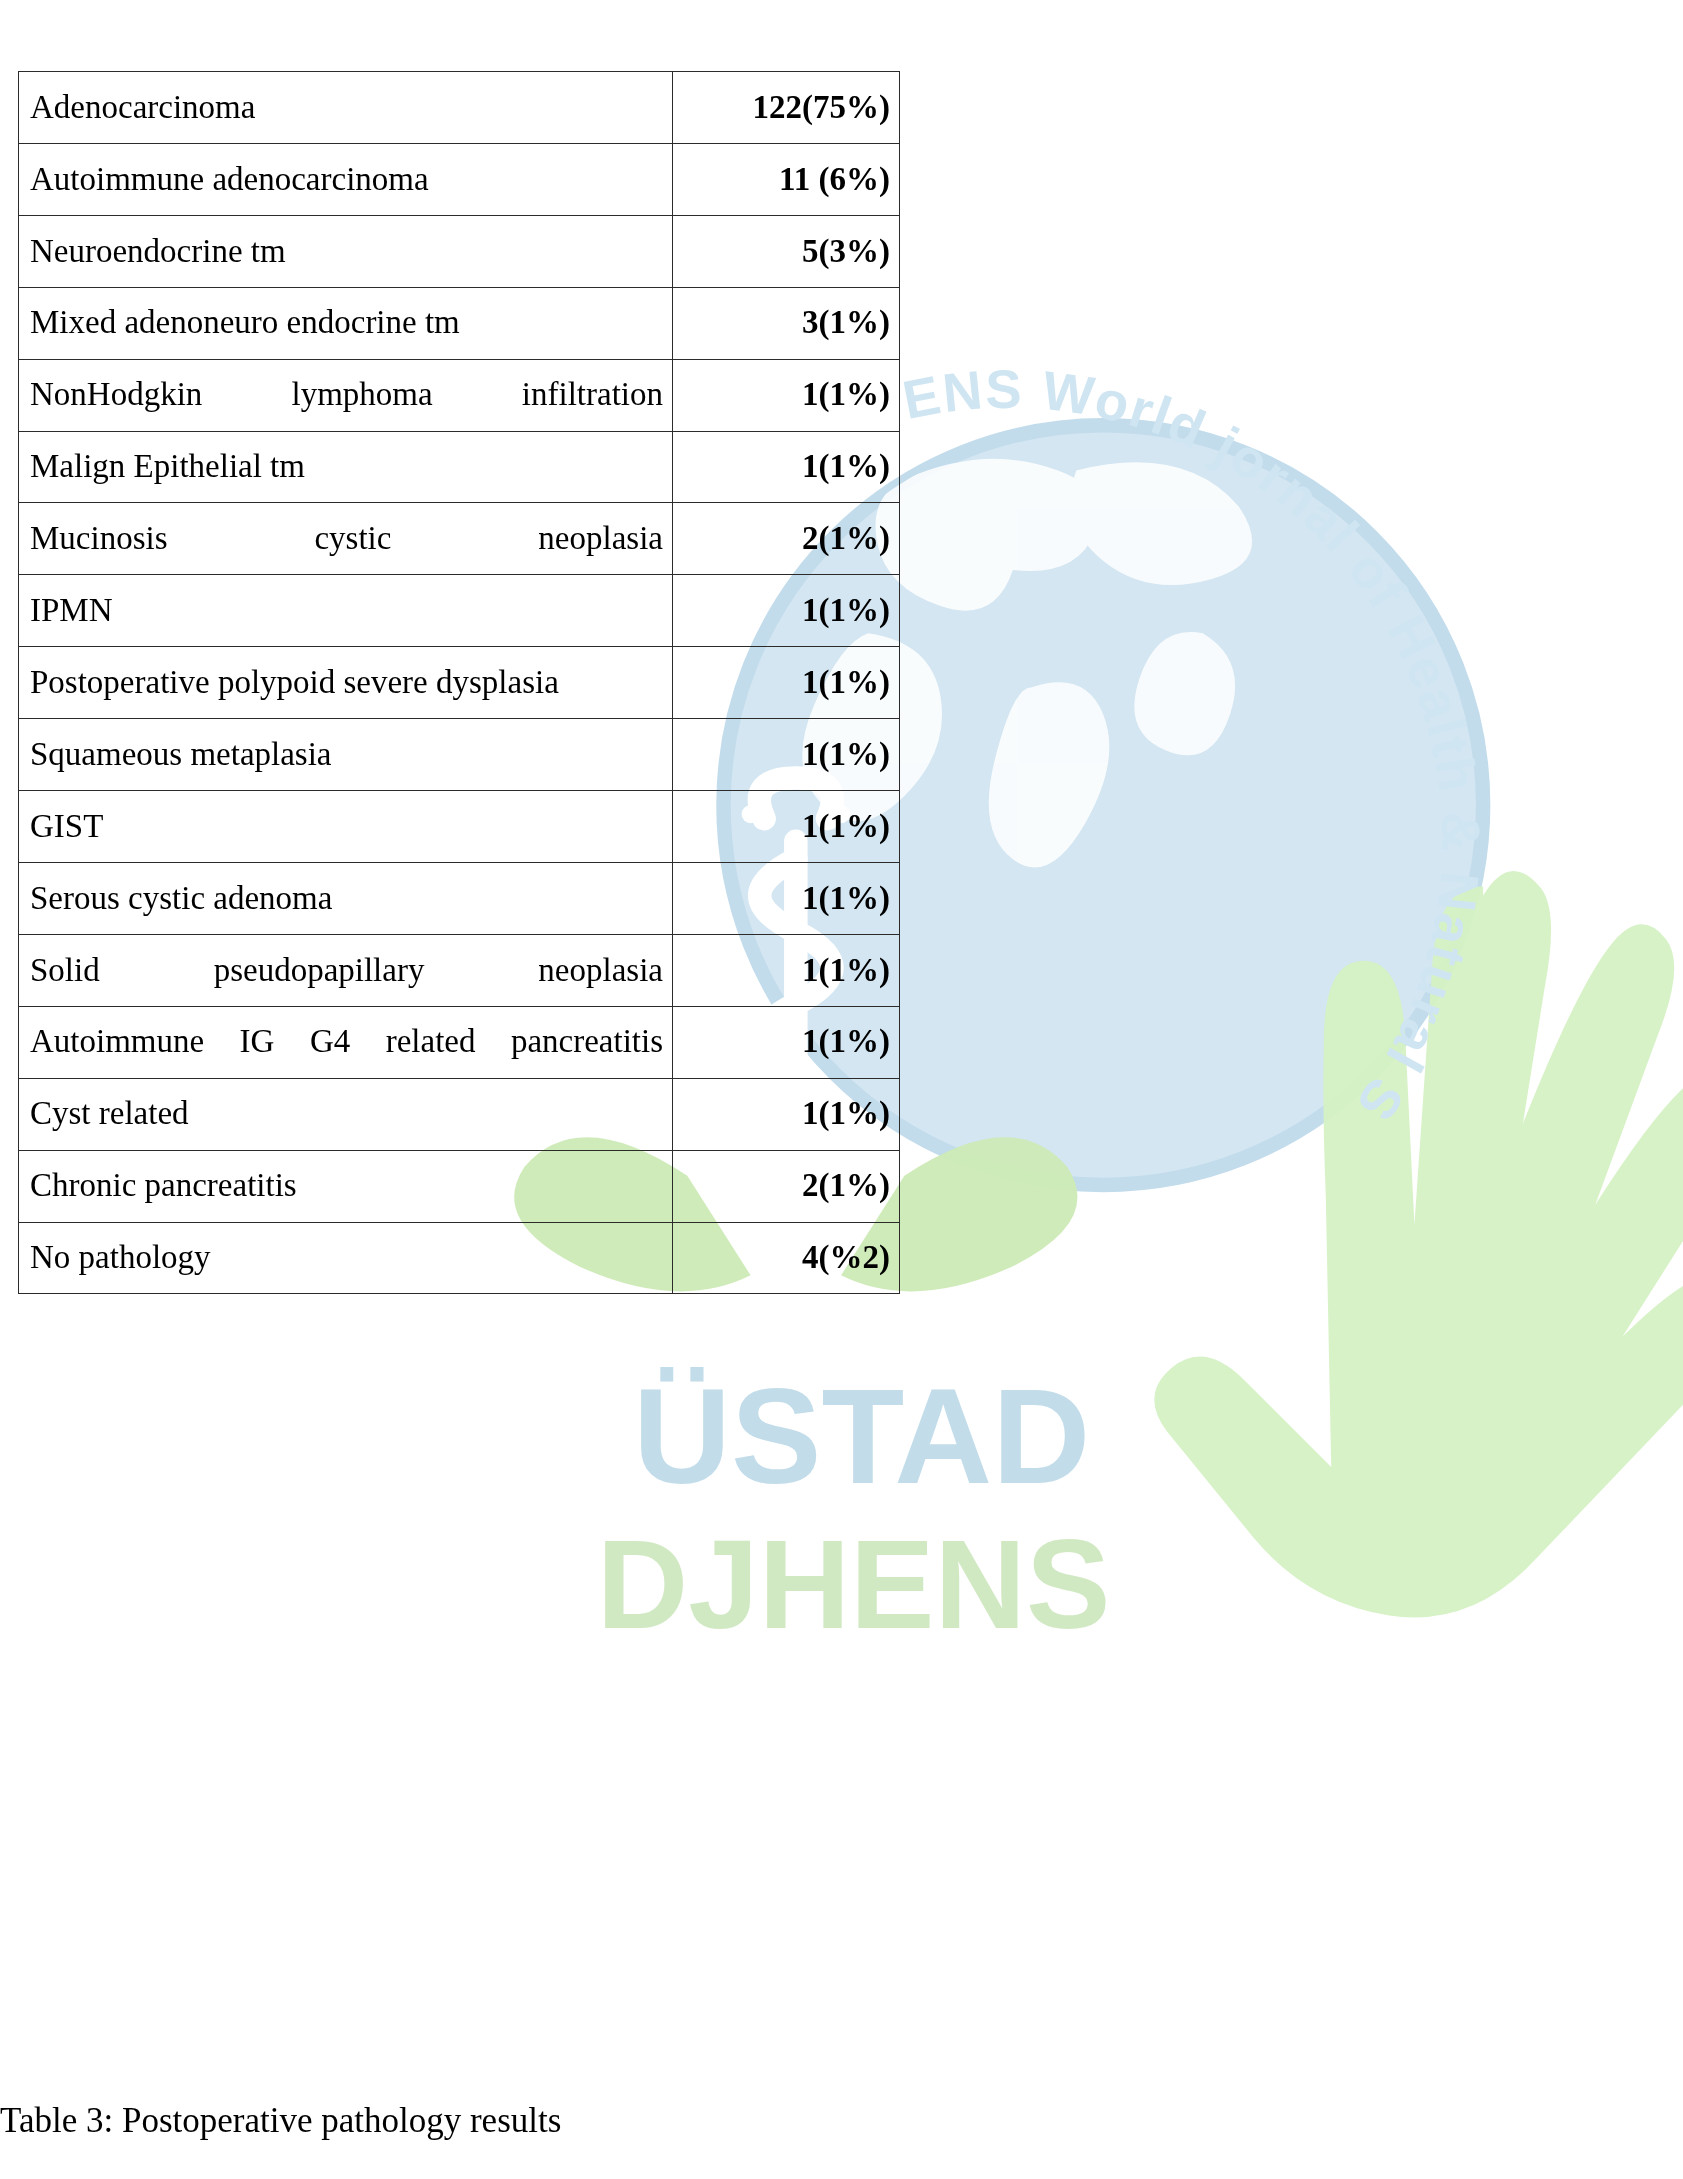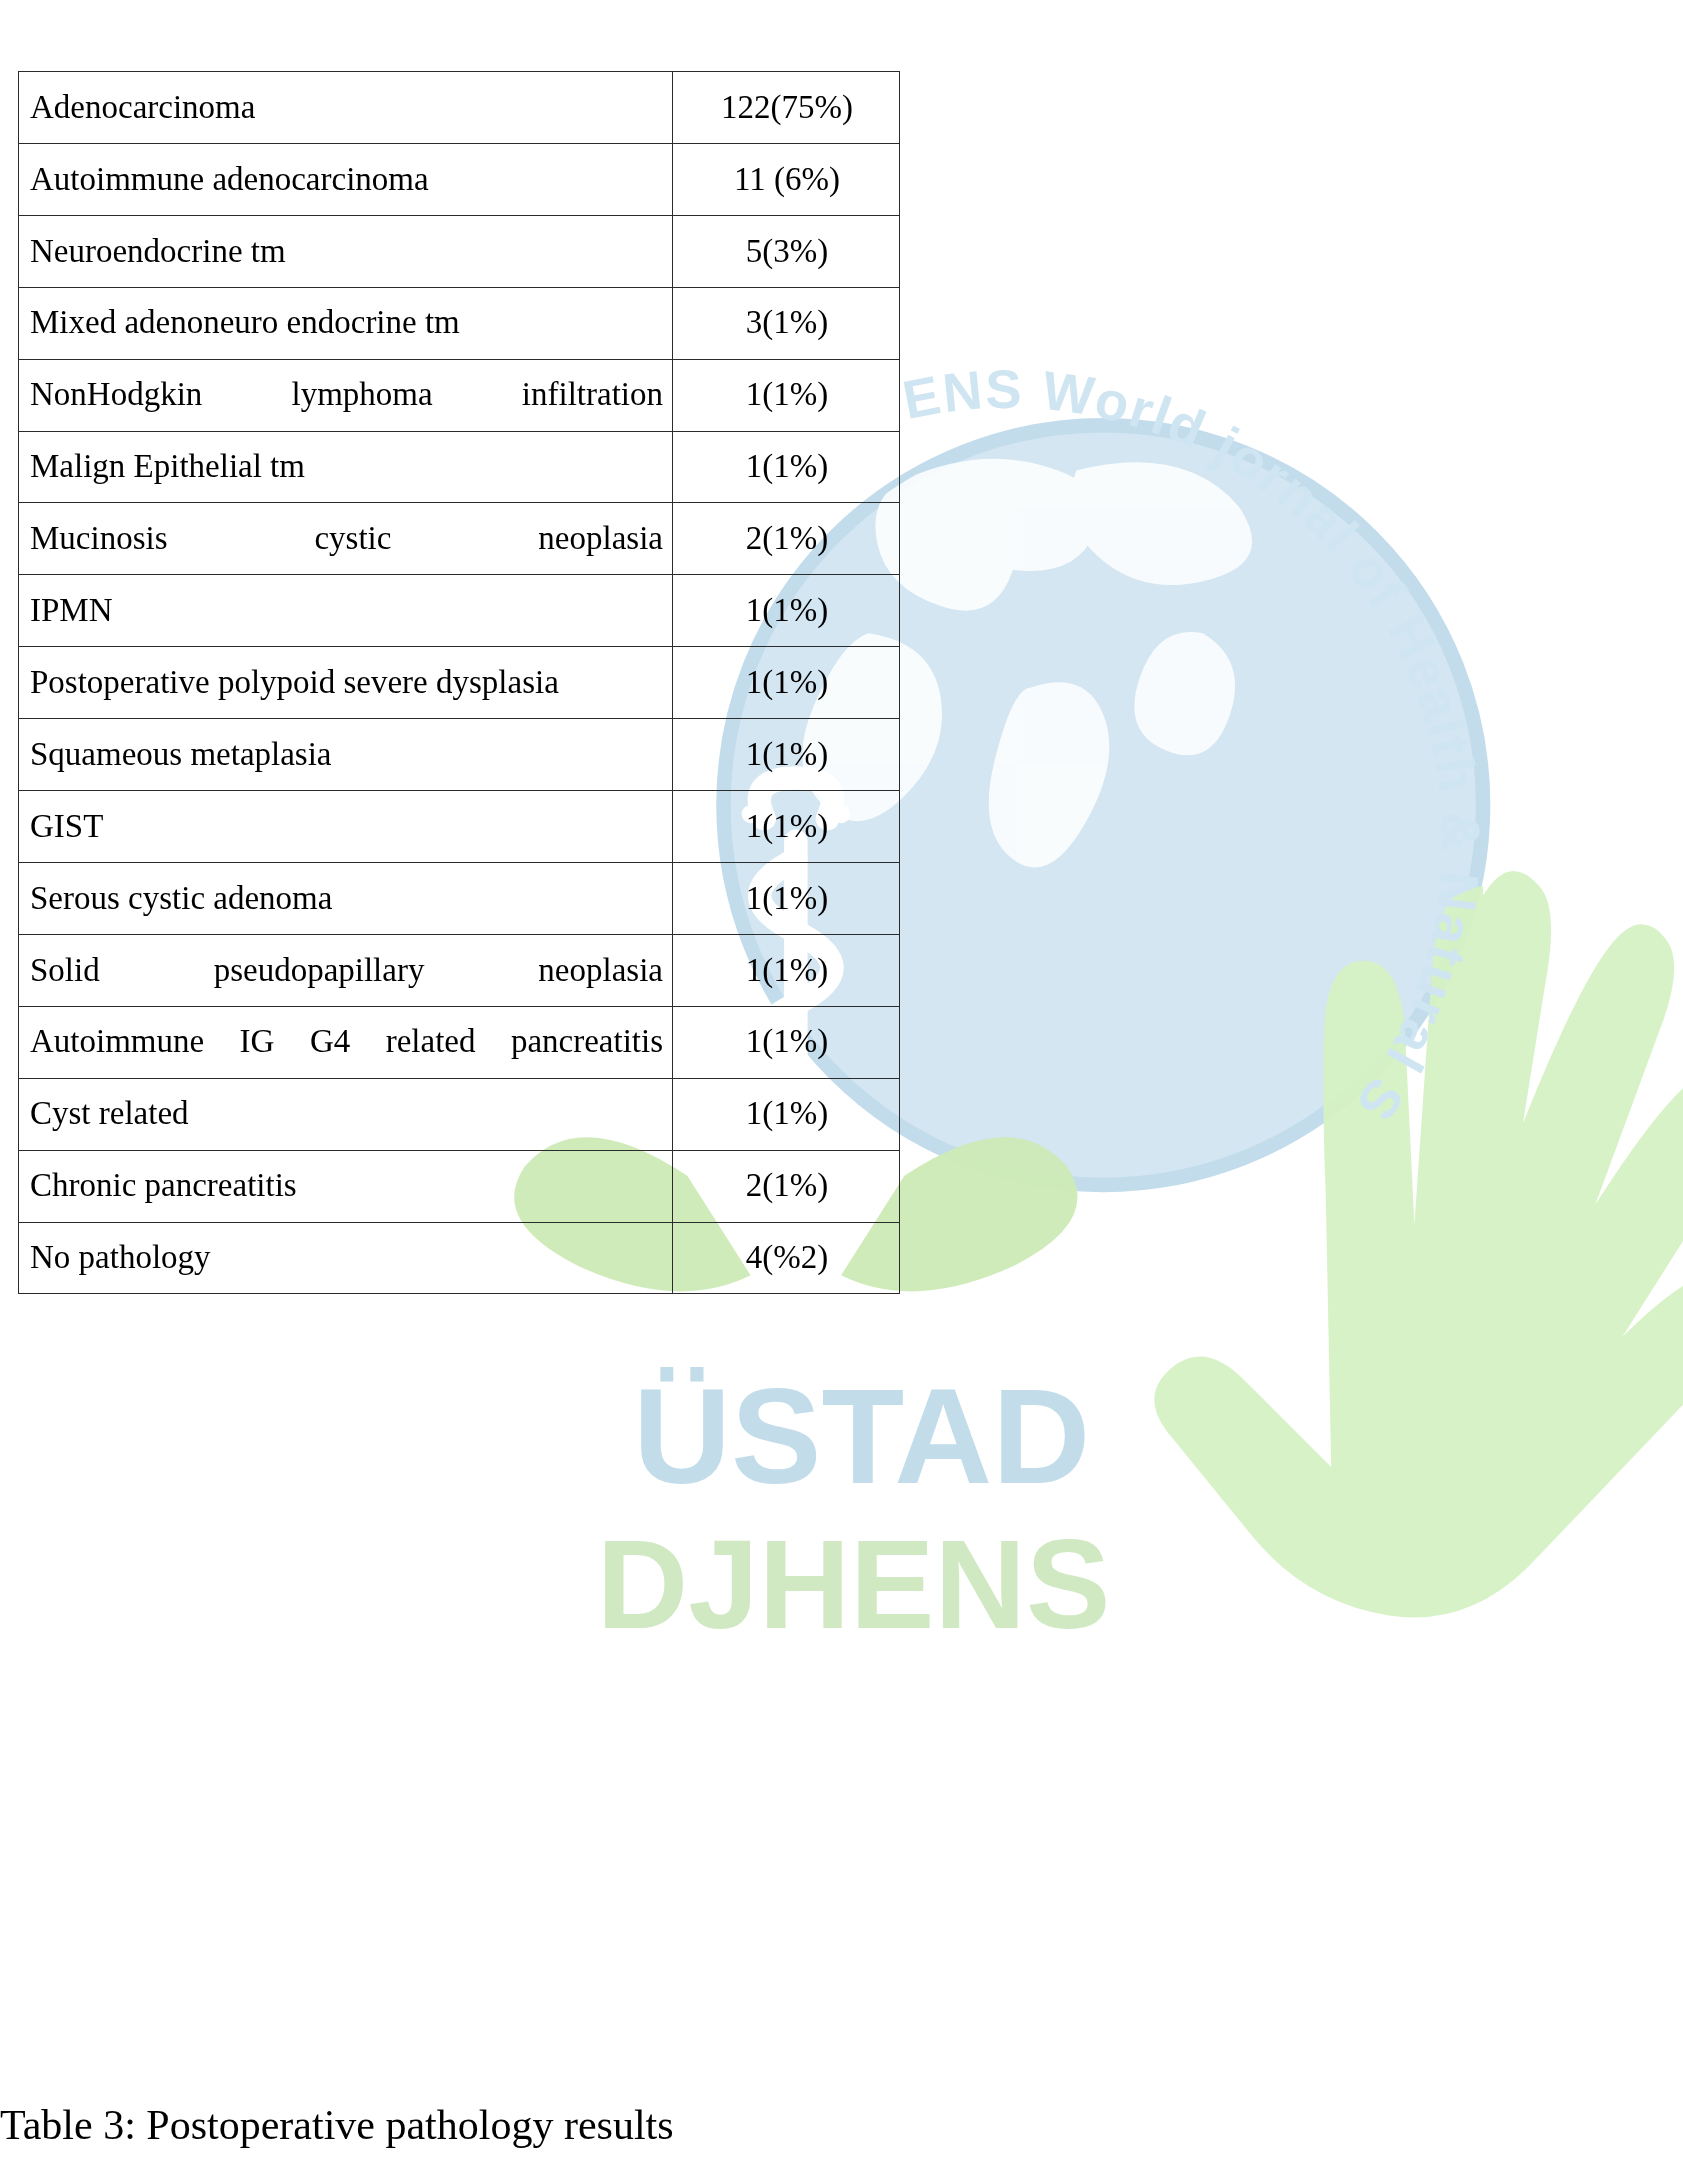--- a/index.html
+++ b/index.html
@@ -57,39 +57,40 @@
 
   td.label {
     text-align: justify;
     text-align-last: justify;
   }
   td.label.nojust {
     text-align: left;
     text-align-last: left;
   }
   td.value {
-    text-align: center;
+    text-align: right;
     white-space: nowrap;
+    font-weight: bold;
   }
 
   
   .w-label-wide { width: 633px; }
   .w-value-wide { width: 206px; }
 
   
   .w-label-narrow { width: 470px; }
   .w-value-narrow { width: 145px; }
 
   .tall-pad { padding-bottom: 42px; }
 
   .caption {
     position: absolute;
     left: 0px;
     top: 2101px;
-    font-size: 42px;
+    font-size: 35px;
     font-family: "Liberation Serif", serif;
     white-space: nowrap;
   }
 </style>
 </head>
 <body>
 
 <svg id="watermark" viewBox="0 0 1861 2409" xmlns="http://www.w3.org/2000/svg">
   <defs>
     <path id="arcpath" d="M 980 470 A 480 480 0 0 1 1490 1230" fill="none"></path>

